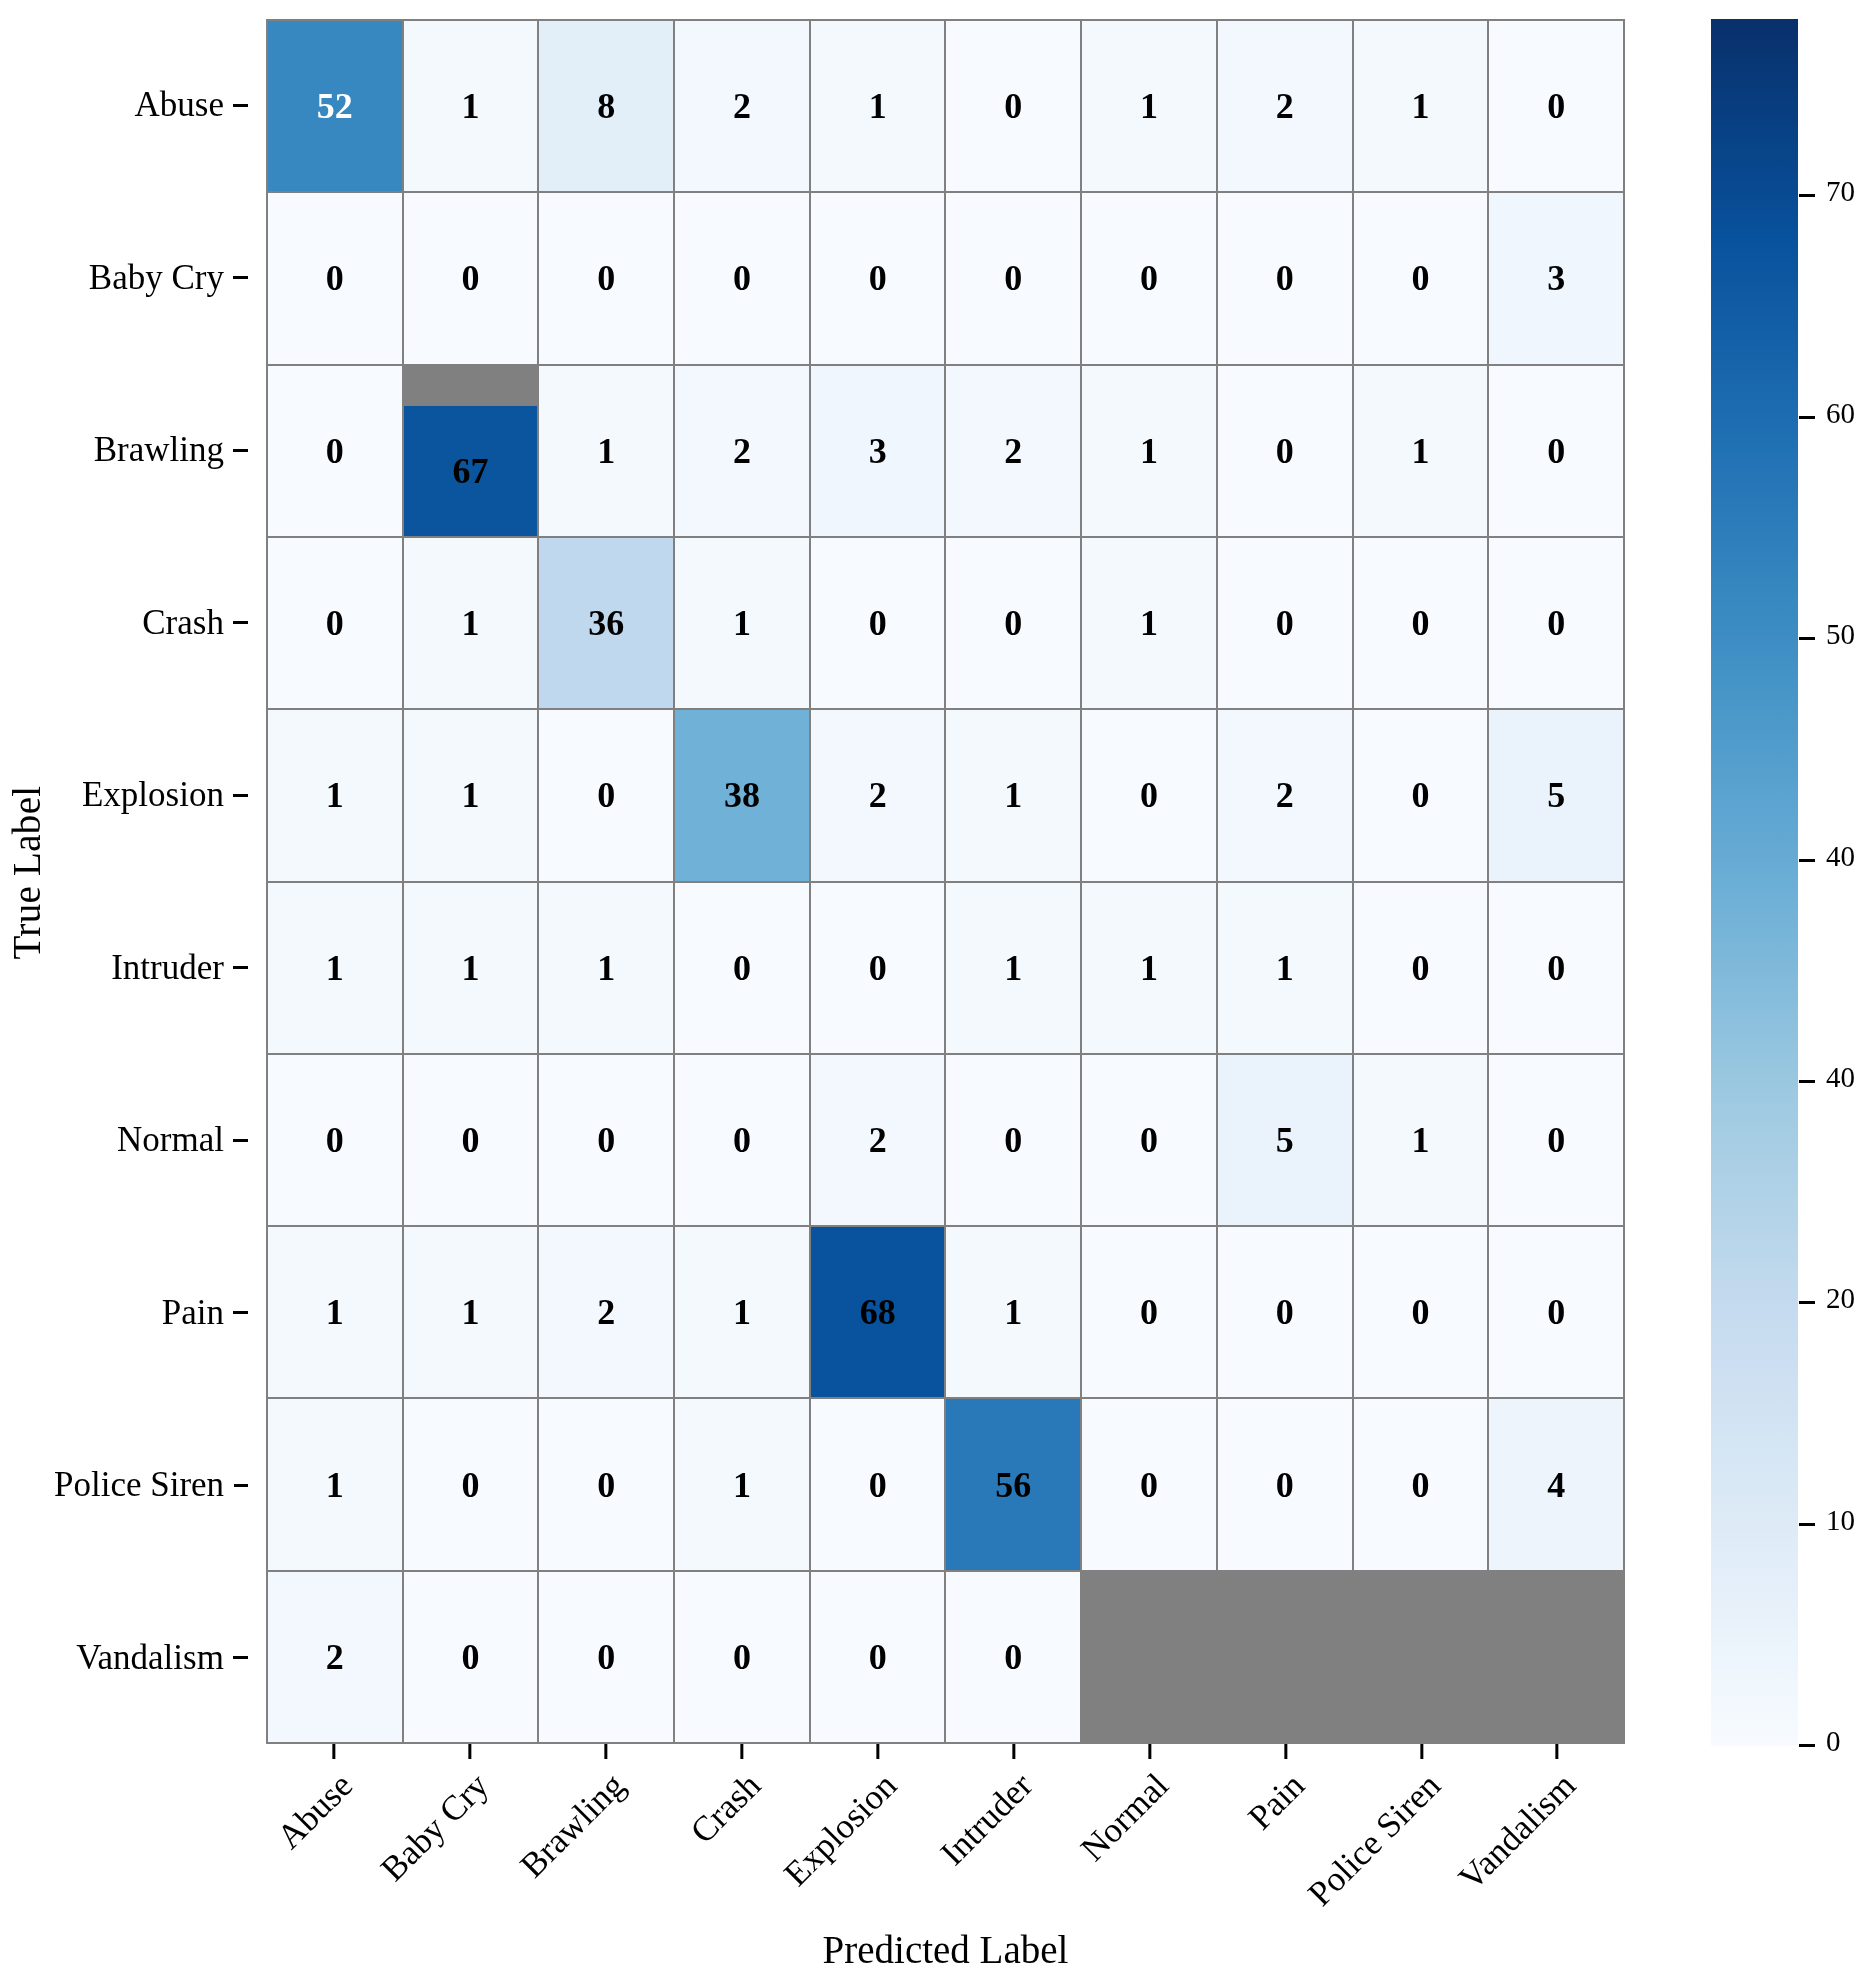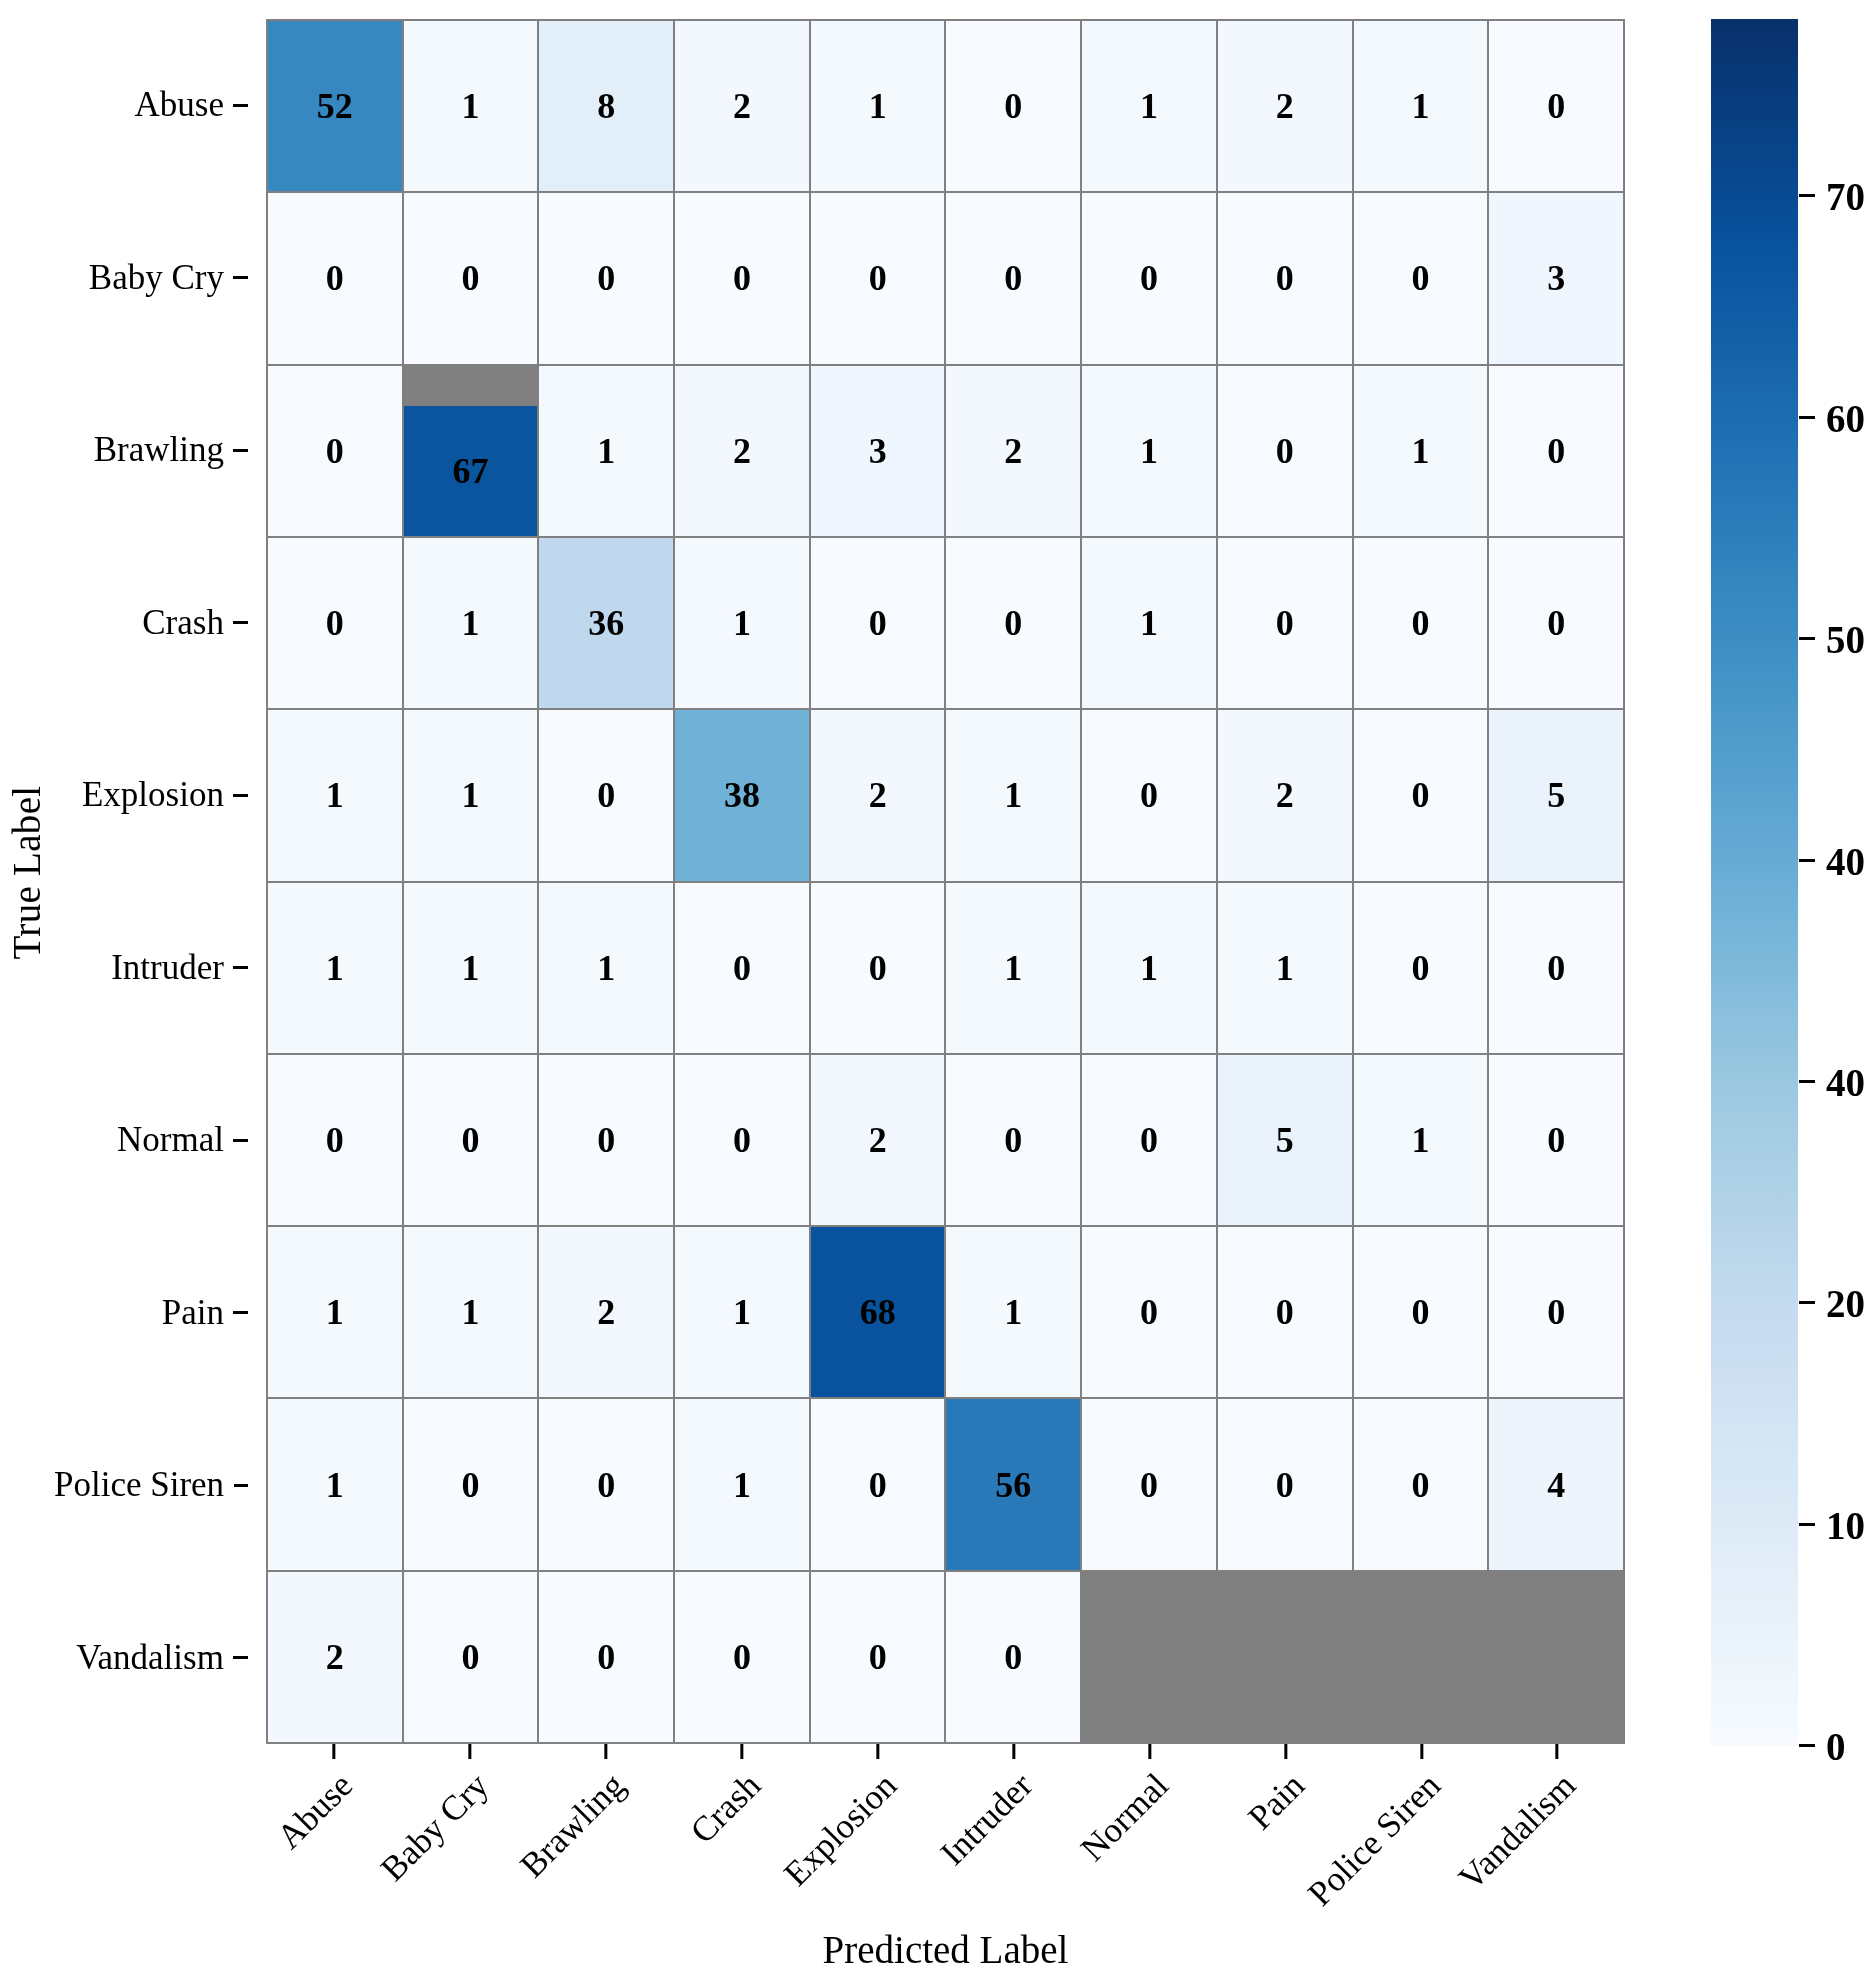--- a/index.html
+++ b/index.html
@@ -156,23 +156,22 @@
     left: 1.3px;
     top: -2px;
     width: 16px;
     height: 3.3px;
     background: #000;
   }
   .cb-tick-text {
     position: absolute;
     left: 28px;
     top: -19.4px;
-    font-size: 39px;
+    font-size: 29px;
     line-height: 1;
-    font-weight: bold;
   }
 </style>
 </head>
 <body>
 
 <div id="ylabel-title">
   <span>True Label</span>
 </div>
 
 <div id="ytick-col">
@@ -213,21 +212,21 @@
       <span class="ytick-dash"></span>
     </div>
     <div class="ytick">
       <span>Vandalism</span>
       <span class="ytick-dash"></span>
     </div>
   </div>
 
 <div id="matrix">
     <div class="cell" style="background: rgb(55, 135, 192);">
-      <span style="color: #000000; text-align: right;">52</span>
+      <span style="color: #ffffff; text-align: right;">52</span>
     </div>
     <div class="cell" style="background: rgb(244, 249, 254);">
       <span style="color: rgb(0, 0, 0);">1</span>
     </div>
     <div class="cell" style="background: rgb(226, 238, 248);">
       <span style="color: rgb(0, 0, 0);">8</span>
     </div>
     <div class="cell" style="background: rgb(242, 248, 253);">
       <span style="color: rgb(0, 0, 0);">2</span>
     </div>

